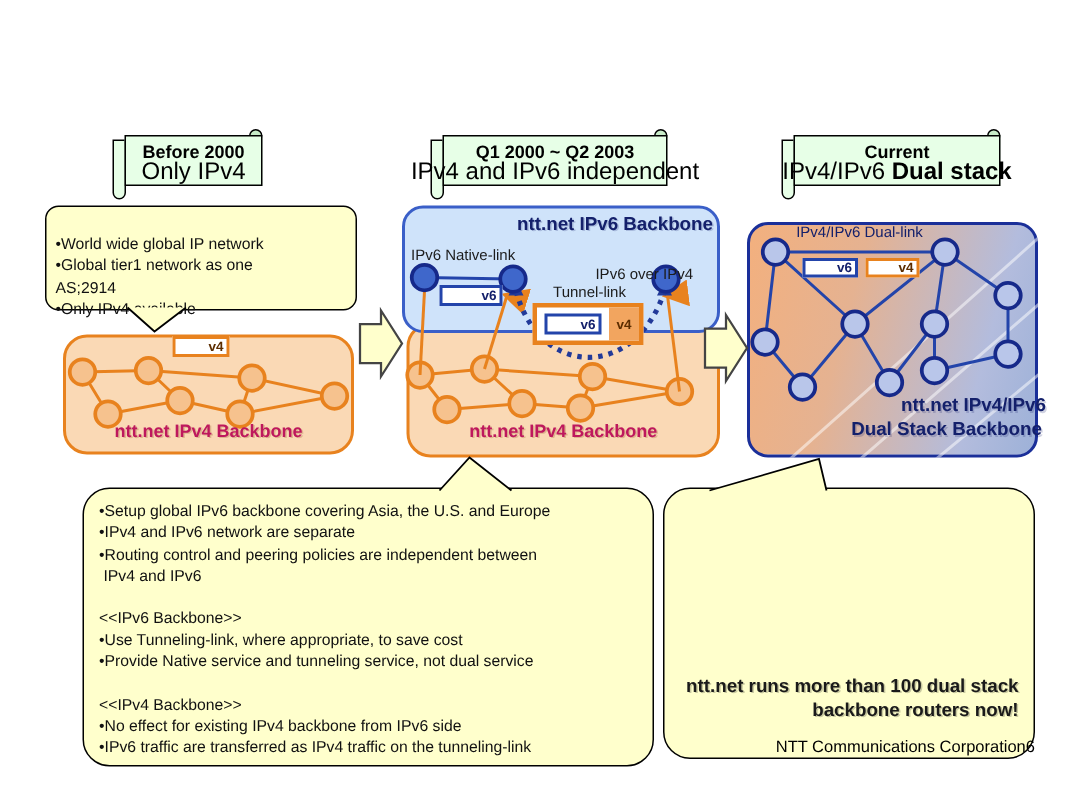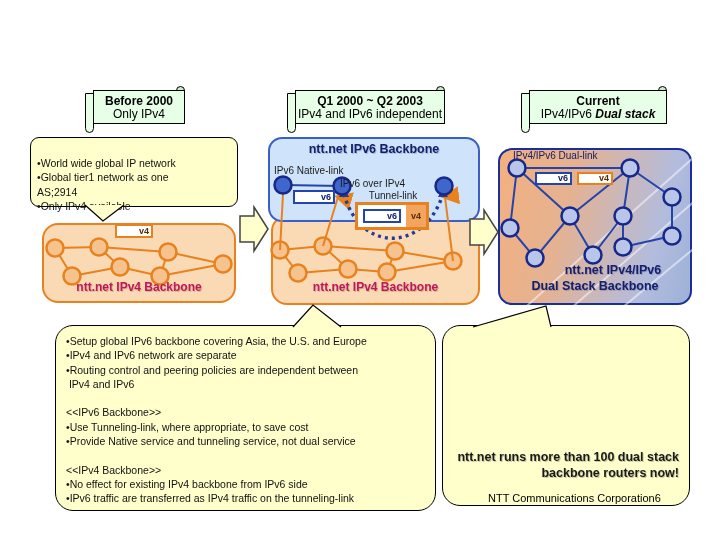--- a/index.html
+++ b/index.html
@@ -10,21 +10,21 @@
   .box.orange{background:#fad9b5;border:2px solid #e8821e;border-radius:16px;}
   .box.blue{background:#cfe3fa;border:2px solid #3a5fc8;border-radius:14px;}
   .box.grad{background:linear-gradient(105deg,#f3b07e 0%,#e5b291 35%,#b3bcdd 78%,#9db1d8 100%);
             border:2px solid #1a2f99;border-radius:14px;}
 
   .callout{position:absolute;background:#ffffcc;border:1.4px solid #000;box-sizing:border-box;}
   .notes{white-space:pre;font-size:10.5px;line-height:14.3px;color:#111;padding:8px 0 0 10px;}
 
   .label{position:absolute;font-weight:bold;text-align:center;}
   .bb-orange{color:#be185d;font-size:12px;line-height:13px;text-shadow:1px 1px 0 rgba(125,49,0,.22);}
-  .bb-navy{color:#14206b;font-size:12.5px;line-height:14.5px;text-shadow:1px 1px 0 rgba(20,32,107,.2);}
+  .bb-navy{color:#14206b;font-size:12.5px;line-height:14.5px;text-shadow:1px 1px 0 rgba(20,32,107,.2);padding-left:36px;}
   .small{position:absolute;font-size:10px;color:#1b1b1b;line-height:12px;}
 
   .tagbox{position:absolute;background:#fff;box-sizing:border-box;display:flex;align-items:center;
           justify-content:flex-end;font-size:9px;font-weight:bold;padding-right:2px;line-height:1;}
   .tag-blue{border:2px solid #2344aa;color:#14206b;}
   .tag-orange{border:2px solid #e8821e;color:#5c2d00;}
 
   .combo{position:absolute;left:355px;top:202px;width:74px;height:28px;background:#fff;
          border:3px solid #e8821e;box-sizing:border-box;display:flex;align-items:stretch;}
   .combo .v6wrap{flex:1;display:flex;align-items:center;justify-content:center;}
@@ -36,37 +36,37 @@
 
   .banner{position:absolute;height:50px;}
   .banner .body{position:absolute;left:8px;right:0;top:4px;height:34px;background:#e7ffe7;
                 border:1.2px solid #000;box-sizing:border-box;display:flex;flex-direction:column;
                 align-items:center;justify-content:center;}
   .banner .roll{position:absolute;left:0;top:7px;width:9px;height:40px;background:#e7ffe7;
                 border:1.2px solid #000;box-sizing:border-box;border-radius:0 0 5px 5px;}
   .banner .curl{position:absolute;right:0;top:0;width:9px;height:9px;background:#c9ecc9;
                 border:1.2px solid #000;border-radius:50%;box-sizing:border-box;}
   .btitle{font-size:12px;font-weight:bold;color:#000;line-height:14px;white-space:nowrap;}
-  .bsub{font-size:12px;color:#000;line-height:13px;white-space:nowrap;}
-  .bsub .em{font-weight:bold;font-style:italic;}
+  .bsub{font-size:16px;color:#000;line-height:13px;white-space:nowrap;}
+  .bsub .em{font-weight:bold;}
 
   .claim{position:absolute;left:10px;right:10px;top:124px;text-align:right;font-weight:bold;
          font-size:12.5px;line-height:15.5px;color:#1a1a1a;text-shadow:1px 1px 0 #c9c9a0;}
 
   .footer{position:absolute;left:488px;top:492px;width:202px;display:flex;
-          justify-content:flex-start;font-size:11px;color:#000;}
+          justify-content:flex-end;font-size:11px;color:#000;}
 
   svg.overlay{position:absolute;left:0;top:0;pointer-events:none;}
 </style>
 </head>
 <body>
 
 <div class="slide">
 
-  <div class="banner" style="left:85px;top:86px;width:100px">
+  <div class="banner" style="left:75px;top:86px;width:100px">
     <div class="roll"></div>
     <div class="curl"></div>
     <div class="body">
       <div class="btitle">Before 2000</div>
       <div class="bsub">Only IPv4</div>
     </div>
   </div>
 
   <div class="banner" style="left:287px;top:86px;width:158px">
     <div class="roll"></div>
@@ -196,34 +196,34 @@
     <polygon points="470,219 484,219 484,210 498,232 484,254 484,245 470,245" fill="#ffffcc" stroke="#444" stroke-width="1.5"></polygon>
 
     <path d="M85,205 L103,221 L124,205" fill="#ffffcc" stroke="#000" stroke-width="1.2"></path>
     <path d="M293,327 L313,305 L341,327" fill="#ffffcc" stroke="#000" stroke-width="1.2"></path>
     <path d="M473,327 L546,306 L551,327" fill="#ffffcc" stroke="#000" stroke-width="1.2"></path>
   </svg>
 
   <div class="label bb-navy" style="left:268px;top:142px;width:212px">ntt.net IPv6 Backbone</div>
   <div class="small" style="left:274px;top:165px">IPv6 Native-link</div>
 
-  <div class="small" style="left:340px;top:178px;width:90px;text-align:left">IPv6 over IPv4</div>
+  <div class="small" style="left:372px;top:178px;width:90px;text-align:right">IPv6 over IPv4</div>
   <div class="small" style="left:352px;top:190px;width:82px;text-align:center">Tunnel-link</div>
 
   <div class="tagbox tag-orange" style="left:115px;top:224px;width:38px;height:14px">v4</div>
   <div class="tagbox tag-blue" style="left:293px;top:190px;width:42px;height:14px">v6</div>
 
   <div class="combo">
     <div class="v6wrap">
       <div class="v6">v6</div>
     </div>
     <div class="v4cell">v4</div>
   </div>
 
-  <div class="small" style="left:513px;top:150px;width:120px;color:#14206b">IPv4/IPv6 Dual-link</div>
+  <div class="small" style="left:513px;top:150px;width:120px;text-align:center;color:#14206b">IPv4/IPv6 Dual-link</div>
   <div class="tagbox tag-blue" style="left:535px;top:172px;width:37px;height:13px">v6</div>
   <div class="tagbox tag-orange" style="left:577px;top:172px;width:36px;height:13px">v4</div>
 
   <div class="label bb-orange" style="left:42px;top:281px;width:194px">ntt.net IPv4 Backbone</div>
   <div class="label bb-orange" style="left:271px;top:281px;width:209px">ntt.net IPv4 Backbone</div>
 
   <div class="label bb-navy" style="left:498px;top:263px;width:230px">ntt.net IPv4/IPv6</div>
   <div class="label bb-navy" style="left:498px;top:279px;width:194px">Dual Stack Backbone</div>
 
   <div class="footer">

